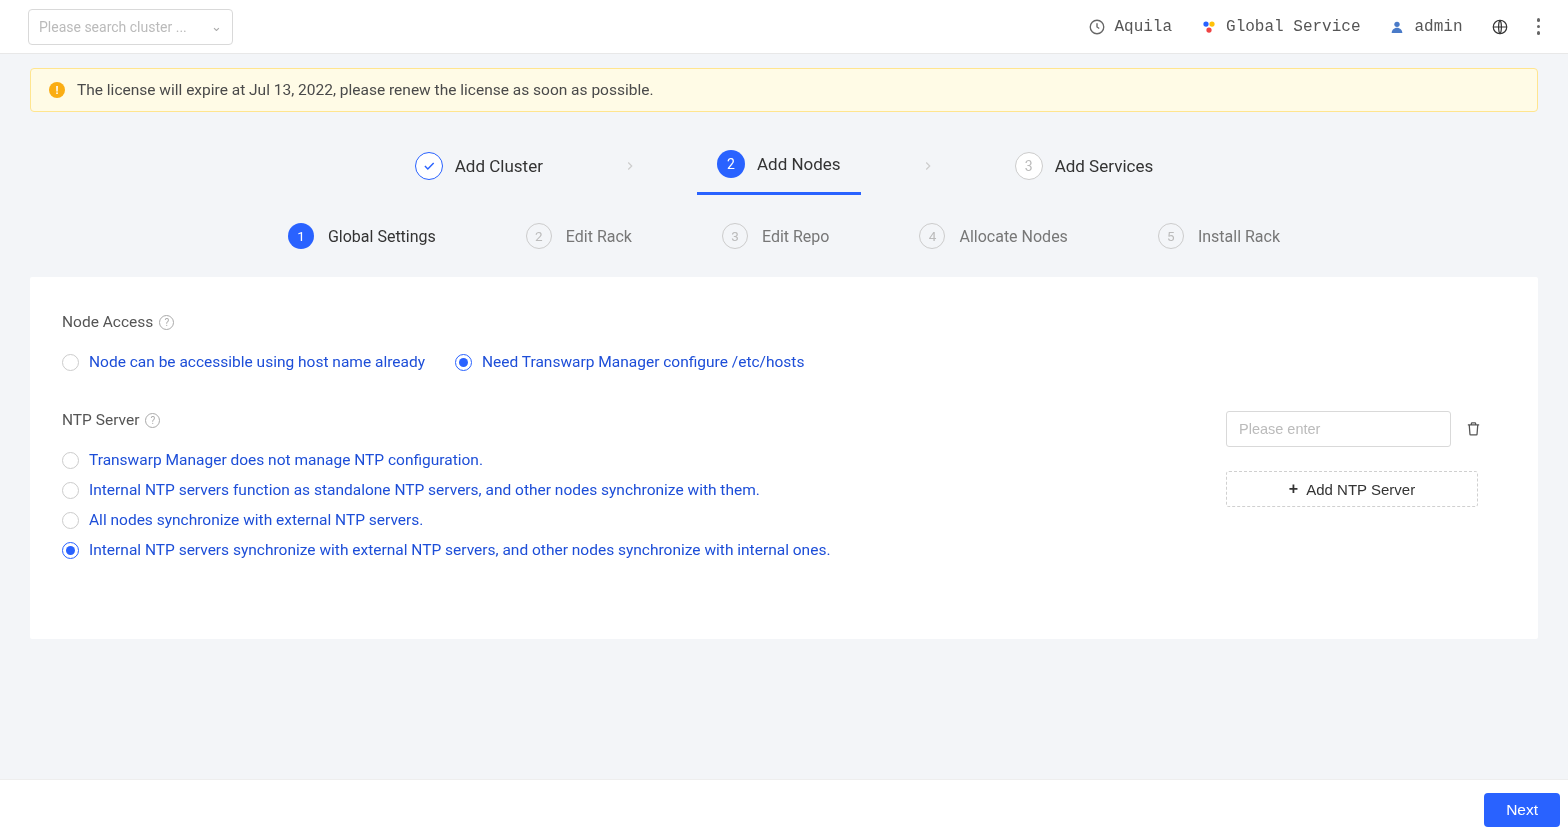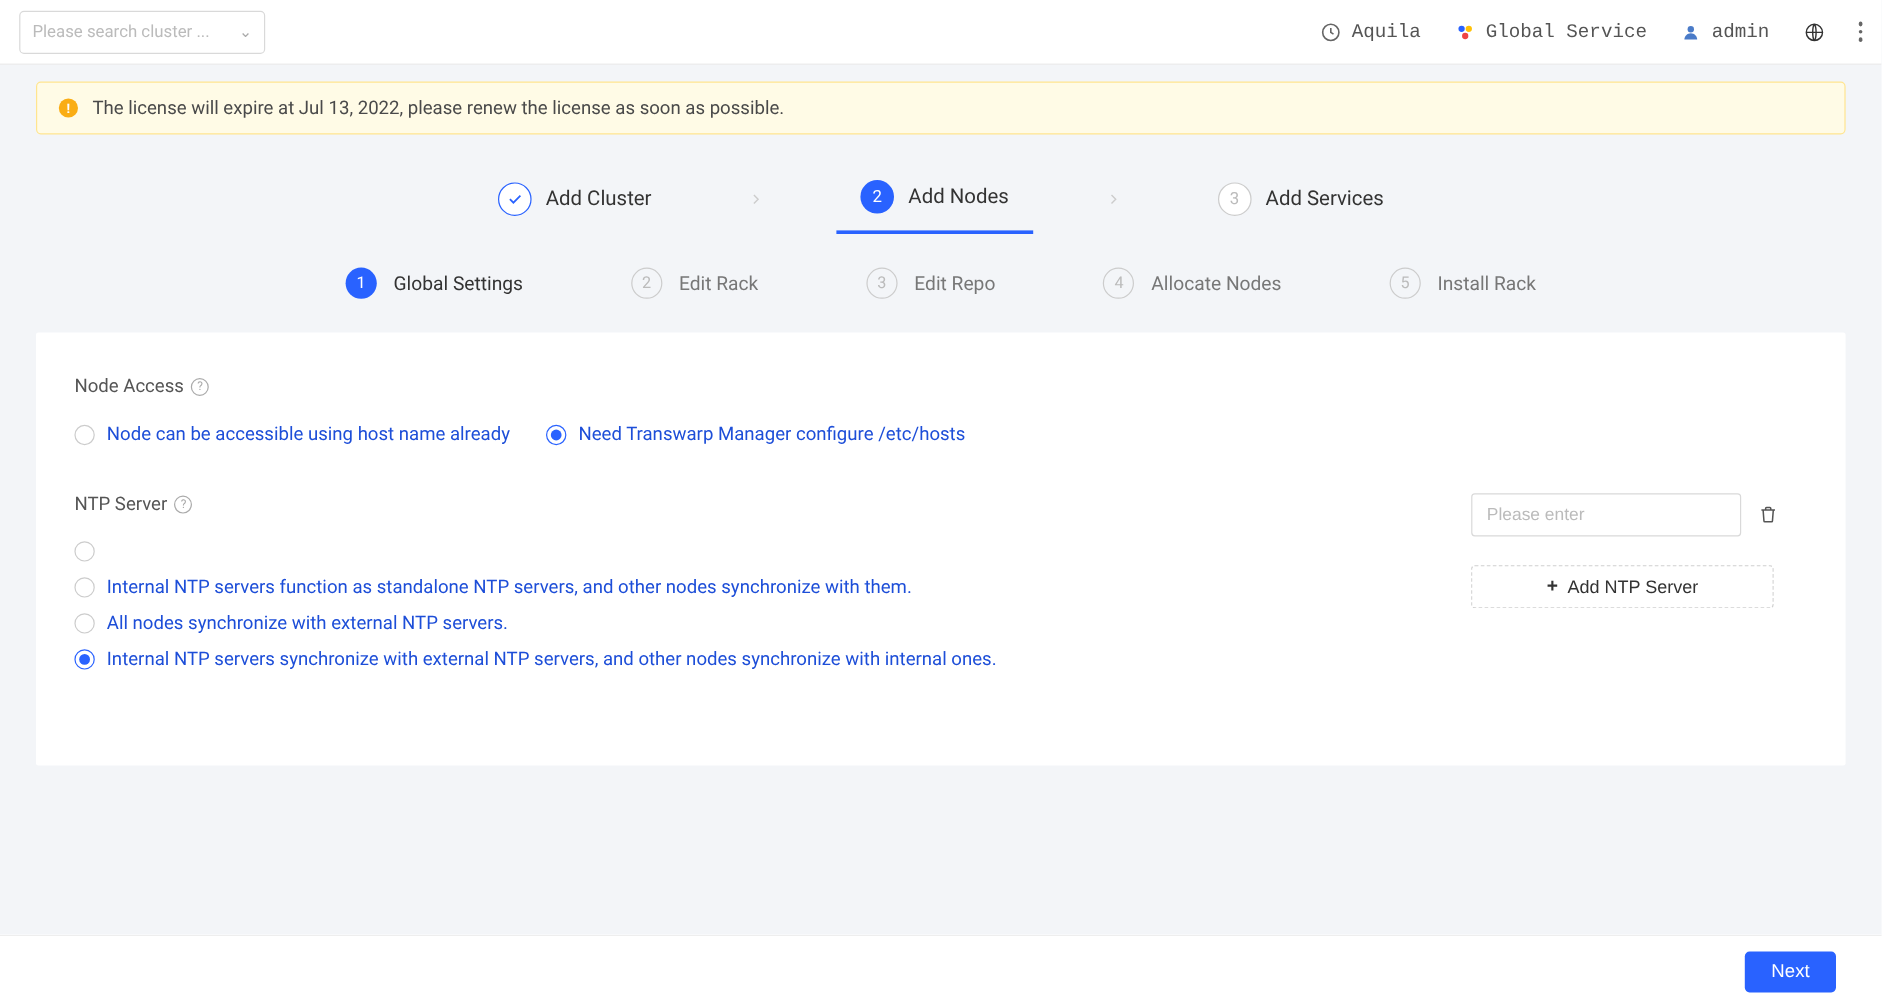--- a/index.html
+++ b/index.html
@@ -1,19 +1,19 @@
 <!DOCTYPE html>
 <html><head>
   <meta charset="utf-8">
   <style>
     * { margin: 0; padding: 0; box-sizing: border-box; }
     body { font-family: -apple-system, BlinkMacSystemFont, "Segoe UI", Roboto, sans-serif; font-size: 15px; color: #333; background: #fff; }
     
     
-    .header { height: 54px; display: flex; align-items: center; justify-content: space-between; padding: 0 16px; border-bottom: 1px solid #e8e8e8; }
+    .header { height: 54px; display: flex; align-items: center; justify-content: space-between; padding: 0 28px; border-bottom: 1px solid #e8e8e8; }
     .search-box { width: 205px; height: 36px; border: 1px solid #d9d9d9; border-radius: 4px; display: flex; align-items: center; padding: 0 10px; color: #bbb; cursor: pointer; justify-content: space-between; }
     .search-box-text { font-size: 14px; }
     .chevron-down { font-size: 13px; color: #aaa; }
     .header-right { display: flex; align-items: center; gap: 28px; font-family: Liberation Mono, monospace; }
     .header-item { display: flex; align-items: center; gap: 8px; color: #555; cursor: pointer; font-size: 16px; }
     .header-icon { width: 18px; height: 18px; display: flex; align-items: center; justify-content: center; }
     .dots-menu { cursor: pointer; color: #666; display: flex; flex-direction: column; gap: 3px; align-items: center; }
     .dots-menu span { width: 3.5px; height: 3.5px; background: #666; border-radius: 50%; }
     
     
@@ -66,21 +66,21 @@
     .section2-right { width: 280px; }
     
     .ntp-input-row { display: flex; align-items: center; gap: 14px; margin-bottom: 24px; }
     .ntp-input { width: 225px; height: 36px; border: 1px solid #d9d9d9; border-radius: 3px; padding: 0 12px; font-size: 14.5px; outline: none; }
     .ntp-input::placeholder { color: #bbb; }
     .trash-icon { width: 18px; height: 18px; color: #555; cursor: pointer; }
     .add-ntp-btn { width: 252px; height: 36px; border: 1px dashed #d0d0d0; border-radius: 3px; background: #fff; display: flex; align-items: center; justify-content: center; gap: 8px; cursor: pointer; color: #333; font-size: 15px; }
     .plus { font-size: 16px; font-weight: bold; }
     
     
-    .footer { position: fixed; bottom: 0; left: 0; right: 0; height: 60px; background: #fff; border-top: 1px solid #eee; display: flex; align-items: center; justify-content: flex-end; padding: 0 38px; }
+    .footer { position: fixed; bottom: 0; left: 0; right: 0; height: 60px; background: #fff; border-top: 1px solid #eee; display: flex; align-items: center; justify-content: flex-end; padding: 0 8px; }
     .next-btn { background: #2962ff; color: #fff; border: none; padding: 8px 22px; border-radius: 4px; font-size: 15.5px; cursor: pointer; }
   </style>
 </head>
 <body>
 
 <div class="header">
   <div class="search-box">
     <span class="search-box-text">Please search cluster ...</span>
     <span class="chevron-down">⌄</span>
   </div>
@@ -215,20 +215,21 @@
 
     <div class="section2">
       <div class="section2-left">
         <div class="section-title">
           <span>NTP Server</span>
           <span class="help-icon">?</span>
         </div>
         <div class="radio-group">
           <div class="radio-option">
             <span class="radio"></span>
+            <span class="radio-label">Transwarp Manager does not manage NTP configuration.</span>
           </div>
           <div class="radio-option">
             <span class="radio"></span>
             <span class="radio-label">Internal NTP servers function as standalone NTP servers, and other nodes synchronize with them.</span>
           </div>
           <div class="radio-option">
             <span class="radio"></span>
             <span class="radio-label">All nodes synchronize with external NTP servers.</span>
           </div>
           <div class="radio-option">

